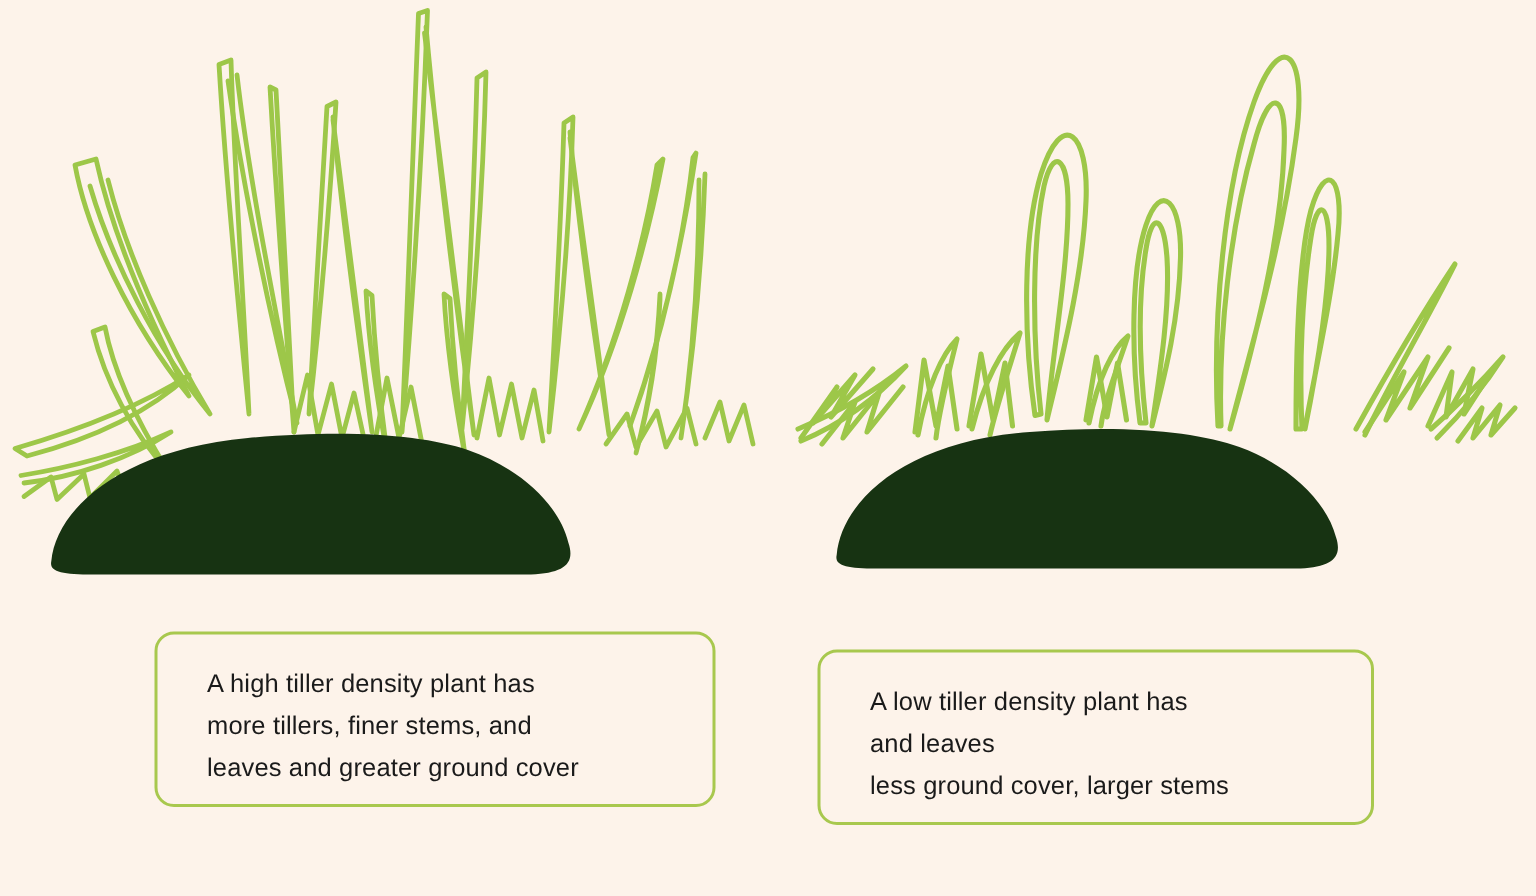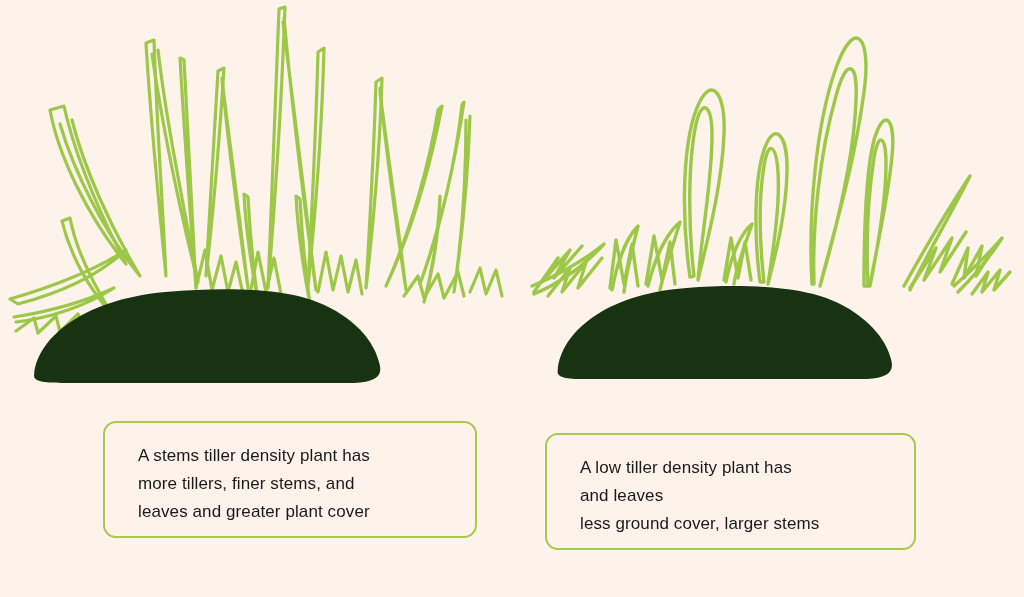--- a/index.html
+++ b/index.html
@@ -136,23 +136,23 @@
         </g>
 
         <path d="M12 374 C 16 340 70 300 180 292 C 266 286 330 290 368 300
                  C 412 312 446 336 454 362 C 460 376 450 382 422 383
                  L 48 383 C 20 383 10 381 12 374 Z" transform="translate(113,0) scale(0.78,1) translate(-113,0)" fill="#173312"></path>
       </svg>
     </div>
 
     <div class="caption-box" id="caption-box-left">
       <div class="caption-text">
-        <span class="cap-line">A stems tiller density plant has</span>
+        <span class="cap-line">A high tiller density plant has</span>
         <span class="cap-line">more tillers, finer stems, and</span>
-        <span class="cap-line">leaves and greater plant cover</span>
+        <span class="cap-line">leaves and greater ground cover</span>
       </div>
     </div>
   </div>
 
   <div class="panel" id="panel-right">
 
     <div class="illustration">
       <svg viewBox="0 0 512 410" xmlns="http://www.w3.org/2000/svg" aria-hidden="true">
         <g fill="none" stroke="#9DC749" stroke-width="3.4" stroke-linecap="round" stroke-linejoin="round">
 

